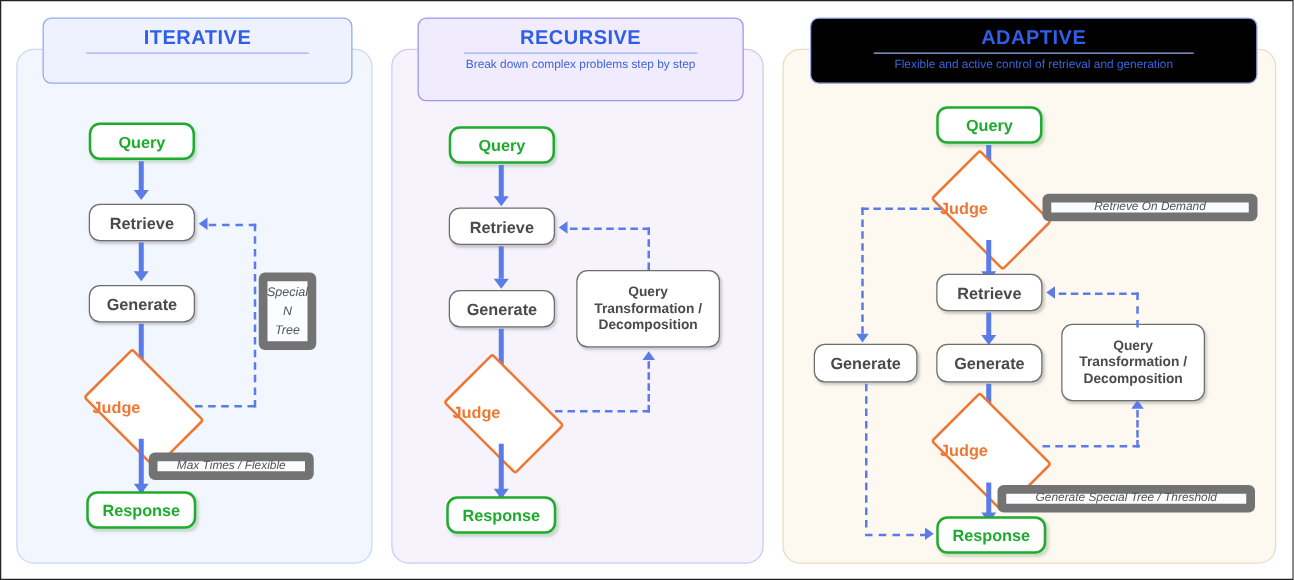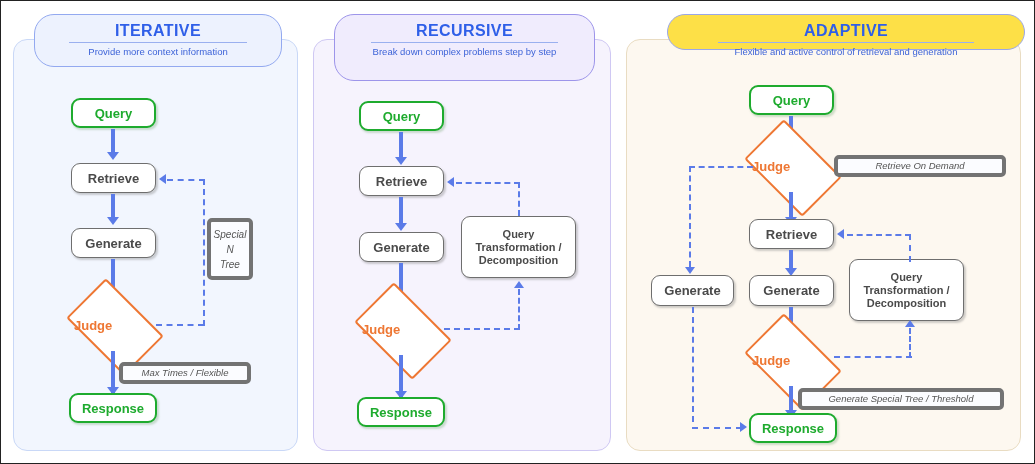--- a/index.html
+++ b/index.html
@@ -4,41 +4,41 @@
 <style>
   html,body{margin:0;padding:0;background:#ffffff;}
   body{font-family:"Liberation Sans","DejaVu Sans",sans-serif;}
   #root{position:relative;width:1035px;height:464px;background:#fff;border:1px solid #222;box-sizing:border-box;overflow:hidden;}
 
   .panel{position:absolute;border-radius:14px;box-sizing:border-box;}
   .panel.p1{left:12px;top:38px;width:285px;height:412px;background:#f2f6fe;border:1px solid #c9d8f7;}
   .panel.p2{left:312px;top:38px;width:298px;height:412px;background:#f6f3fd;border:1px solid #cfc8f3;}
   .panel.p3{left:625px;top:38px;width:395px;height:412px;background:#fdf8f0;border:1px solid #e9dcc2;}
 
-  .hdr{position:absolute;border-radius:20px;box-sizing:border-box;text-align:center;padding-top:6px;}
+  .hdr{position:absolute;border-radius:7px;box-sizing:border-box;text-align:center;padding-top:6px;}
   .hdr.h1{left:33px;top:13px;width:248px;height:53px;background:#edf2fe;border:1.5px solid #93a9f0;}
   .hdr.h2{left:333px;top:13px;width:261px;height:67px;background:#f0ecfd;border:1.5px solid #9d95ea;}
-  .hdr.h3{left:647px;top:13px;width:358px;height:36px;background:#fde047;border:1.5px solid #9aa7e8;margin-left:19px;}
+  .hdr.h3{left:647px;top:13px;width:358px;height:53px;background:#000000;border:1.5px solid #9aa7e8;}
   .hdr .t{font-size:16px;font-weight:bold;color:#2f5fe8;letter-spacing:.4px;line-height:19px;}
   .hdr .rule{width:72%;height:1px;background:#9ab0ef;margin:2px auto 3px auto;}
   .hdr .s{font-size:9.5px;color:#3e64d8;line-height:12px;}
 
   .node{position:absolute;box-sizing:border-box;display:flex;align-items:center;justify-content:center;
         border-radius:9px;background:#fff;font-size:13px;font-weight:bold;color:#4a4a4a;
         border:1.6px solid #6e6e6e;box-shadow:1.5px 2px 2px rgba(120,120,120,.35);text-align:center;}
   .node.green{border-color:#1eab2e;color:#1eab2e;border-width:2px;box-shadow:1.5px 2px 2px rgba(120,170,120,.35);}
   .node.multi{font-size:11px;line-height:13px;font-weight:bold;}
 
   .diamond{position:absolute;box-sizing:border-box;display:flex;align-items:center;}
   .diamond .dshape{position:absolute;left:0;top:0;width:100%;height:100%;
       background:#fff;border:2px solid #ee7733;transform:rotate(45deg);border-radius:3px;}
   .diamond .dlbl{position:relative;font-size:13px;font-weight:bold;color:#ee7733;z-index:2;}
 
   .tag{position:absolute;box-sizing:border-box;display:flex;align-items:center;justify-content:center;
-       background:#fbfcff;border:4px solid #737373;border-radius:5px;color:#555;
+       background:#fbfcff;border:7px solid #737373;border-radius:5px;color:#555;
        font-size:9.5px;font-style:italic;text-align:center;line-height:12px;}
   .tag.vert{font-size:10px;line-height:15px;}
 
   .arr{position:absolute;background:#5b7be8;}
   .arr.v{width:4px;}
   .ahead{position:absolute;width:0;height:0;}
   .ahead.down{border-left:6px solid transparent;border-right:6px solid transparent;border-top:8px solid #5b7be8;}
 
   .dash.v{position:absolute;width:0;border-left:2.5px dashed #5b7be8;}
   .dash.h{position:absolute;height:0;border-top:2.5px dashed #5b7be8;}
@@ -50,21 +50,20 @@
 </style>
 </head>
 <body>
 
 <div id="root">
 
   <div class="panel p1"></div>
   <div class="hdr h1">
     <div class="t">ITERATIVE</div>
     <div class="rule"></div>
-    <div class="s">Provide more context information</div>
   </div>
 
   <div class="node green" style="left:70px;top:97px;width:85px;height:30px;">Query</div>
   <div class="arr v" style="left:110px;top:128px;height:24px;"></div>
   <div class="ahead down" style="left:106px;top:151px;"></div>
 
   <div class="node" style="left:70px;top:162px;width:85px;height:30px;">Retrieve</div>
   <div class="arr v" style="left:110px;top:193px;height:24px;"></div>
   <div class="ahead down" style="left:106px;top:216px;"></div>
 

